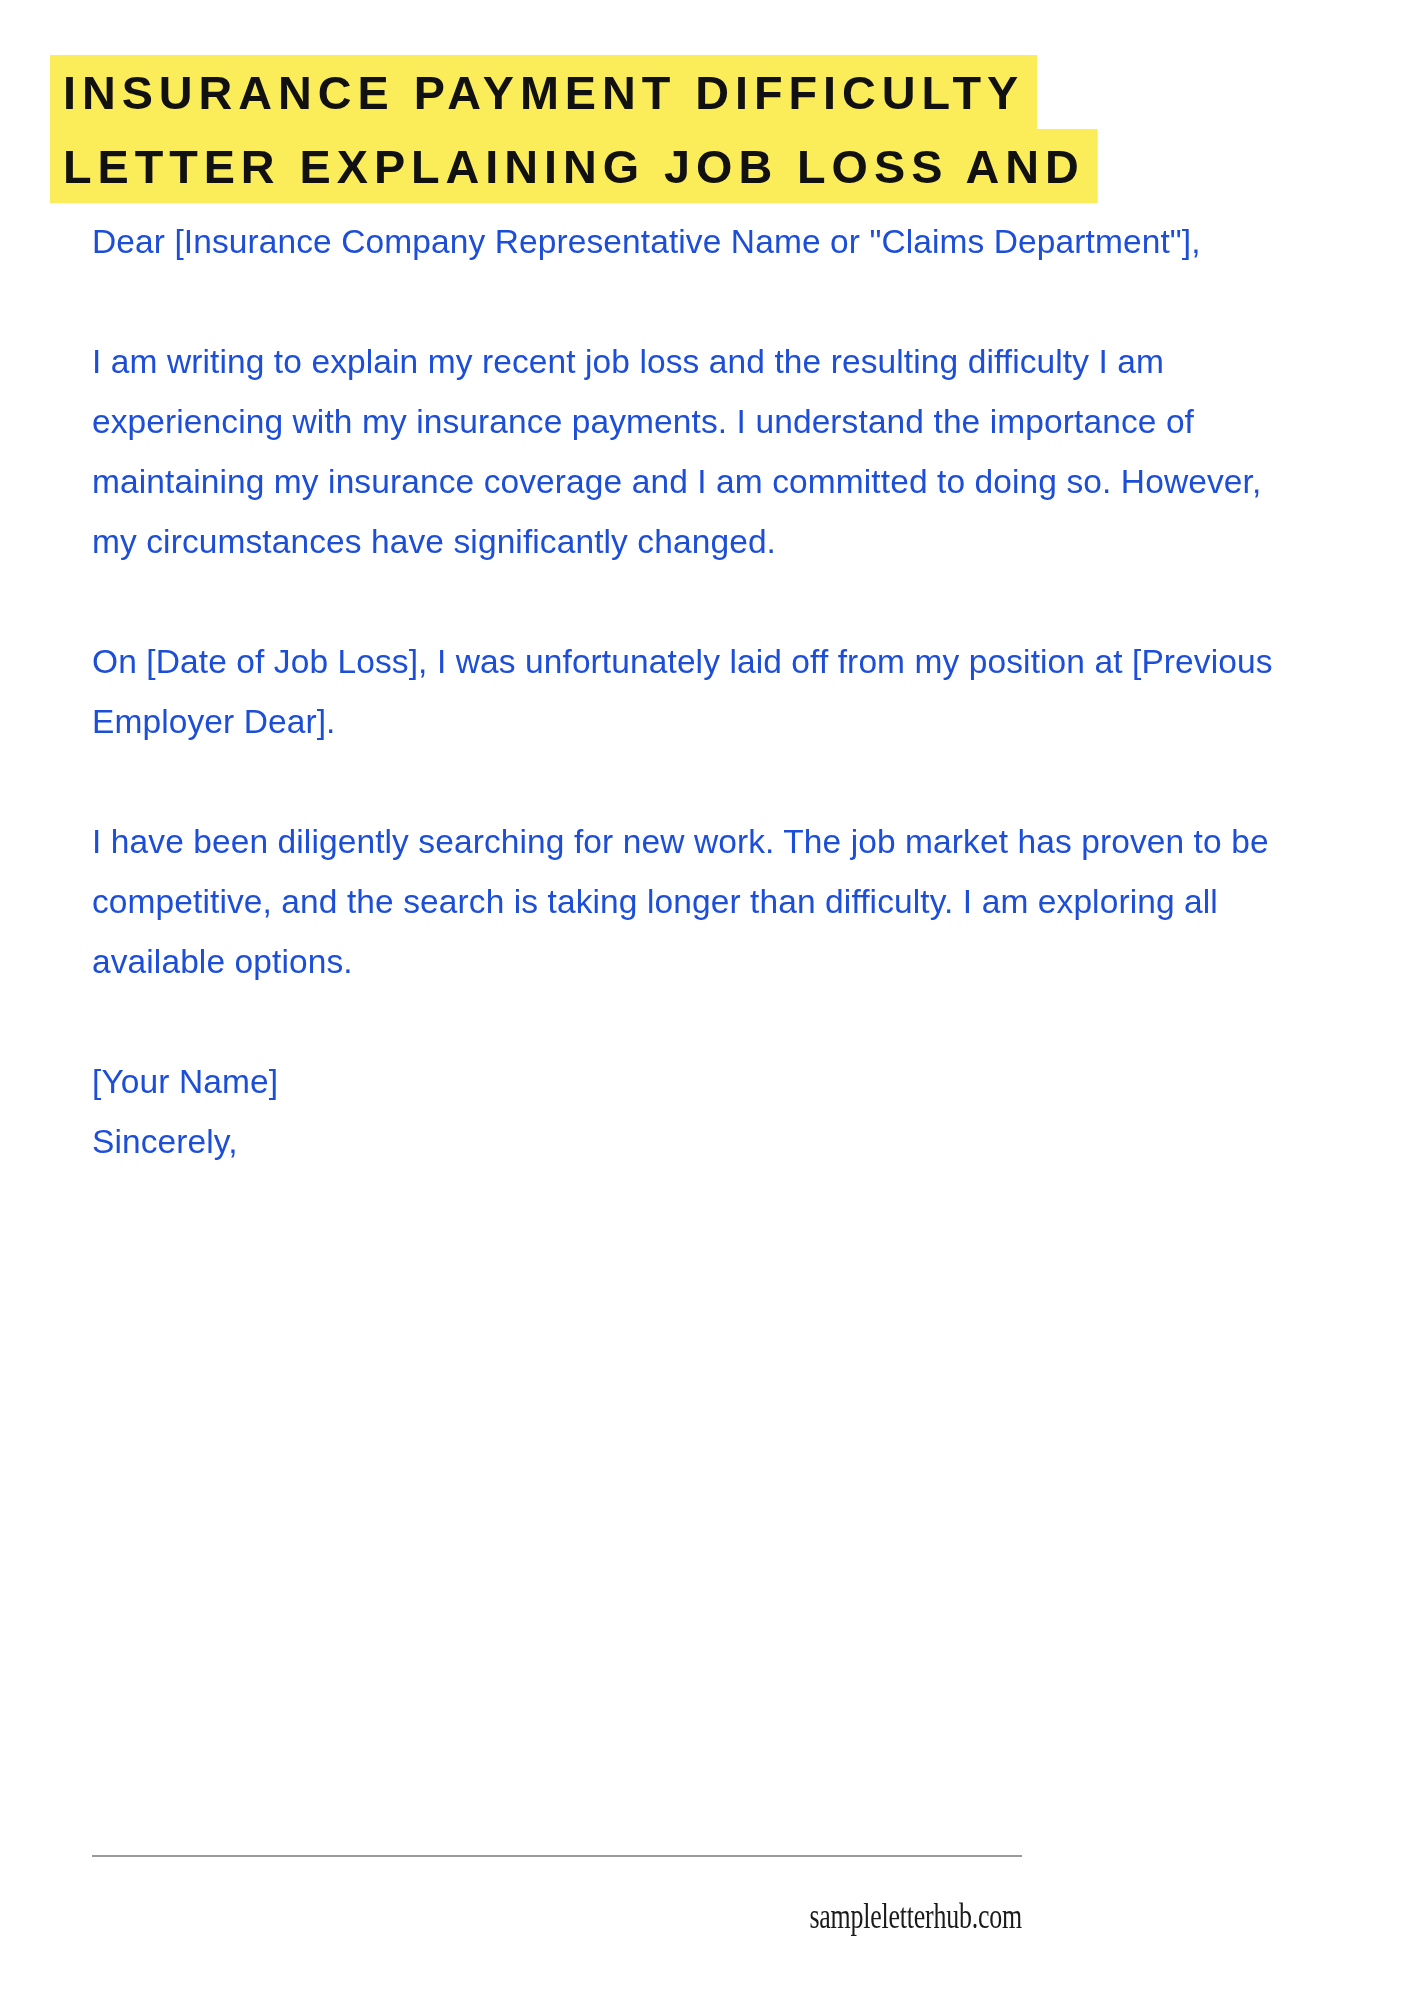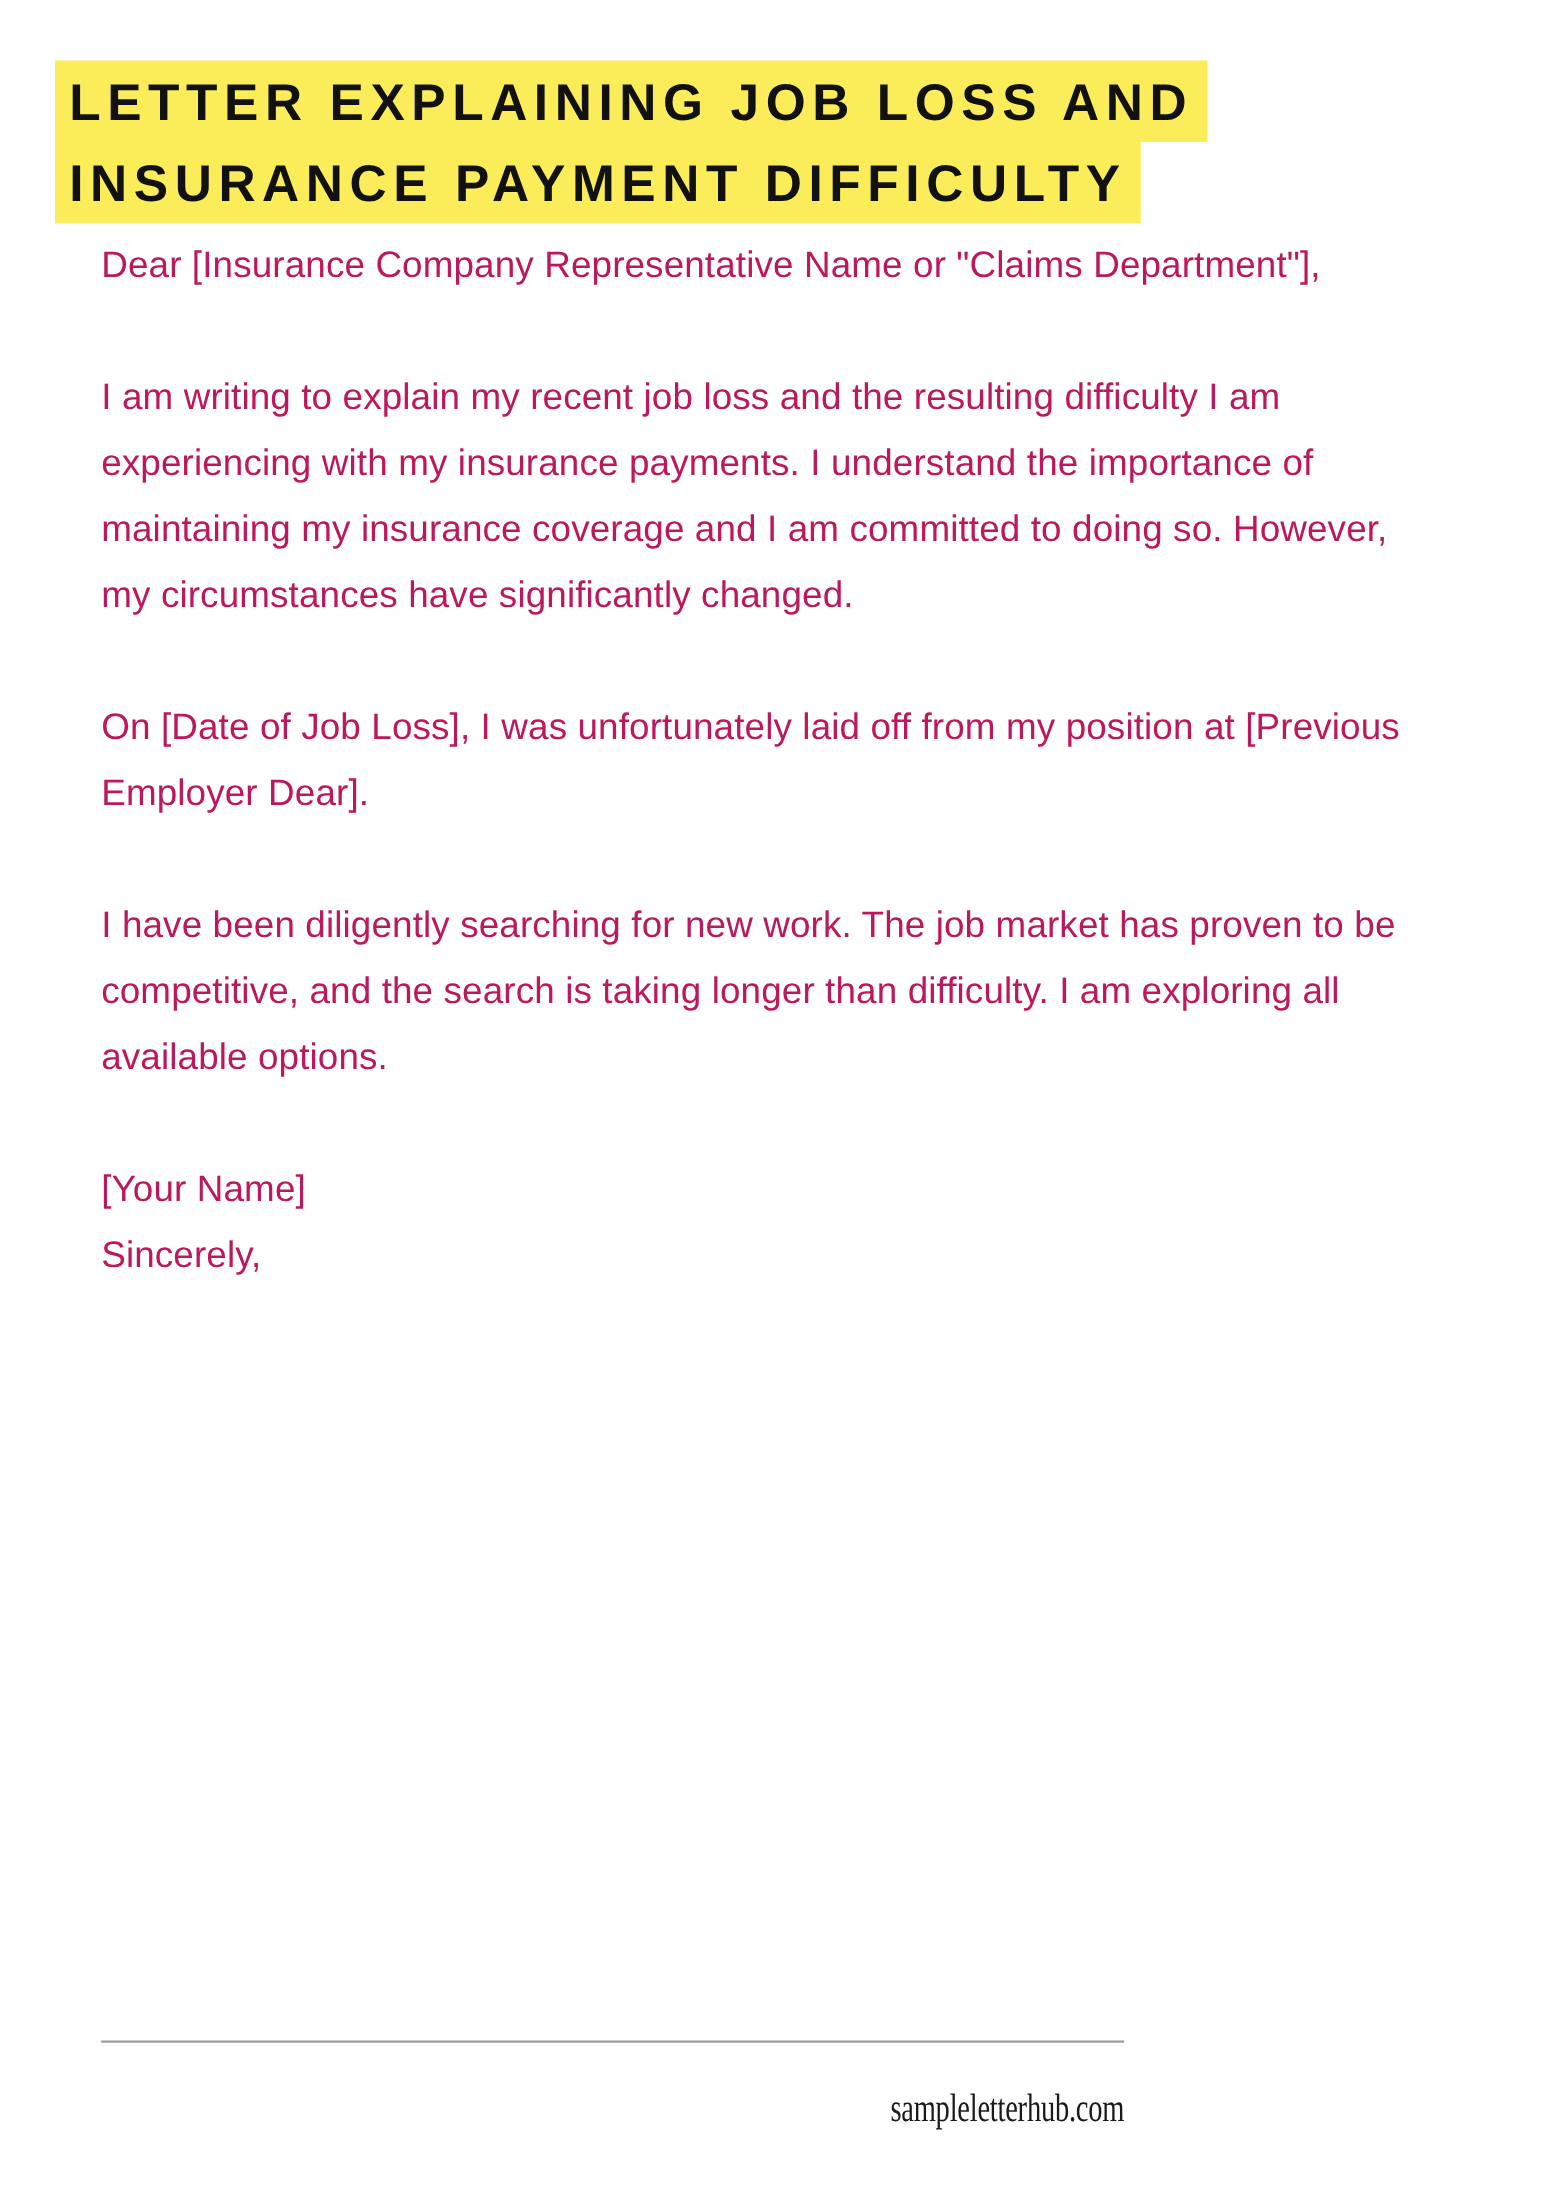--- a/index.html
+++ b/index.html
@@ -54,21 +54,21 @@
   .title-row + .title-row {
     margin-top: 0px;
   }
 
   
   .letter-body {
     position: absolute;
     left: 92px;
     top: 212px;
     width: 1192px;
-    color: #be185d;
+    color: #1d4ed8;
     font-family: "Liberation Sans", sans-serif;
     font-weight: 400;
     font-size: 33.5px;
     line-height: 60px;
     letter-spacing: 0.1px;
   }
   .para {
     margin: 0;
     white-space: pre-wrap;
   }
@@ -100,24 +100,24 @@
     white-space: nowrap;
   }
 </style>
 </head>
 <body>
 
 <div class="page">
 
   <div class="title-block">
     <div class="title-row">
-      <span class="title-line">LETTER EXPLAINING JOB LOSS AND</span>
+      <span class="title-line">INSURANCE PAYMENT DIFFICULTY</span>
     </div>
     <div class="title-row">
-      <span class="title-line">INSURANCE PAYMENT DIFFICULTY</span>
+      <span class="title-line">LETTER EXPLAINING JOB LOSS AND</span>
     </div>
   </div>
 
   <div class="letter-body">
 
     <p class="para">Dear [Insurance Company Representative Name or "Claims Department"],</p>
     <div class="spacer-line"></div>
 
     <p class="para">I am writing to explain my recent job loss and the resulting difficulty I am experiencing with my insurance payments. I understand the importance of maintaining my insurance coverage and I am committed to doing so. However, my circumstances have significantly changed.</p>
     <div class="spacer-line"></div>

